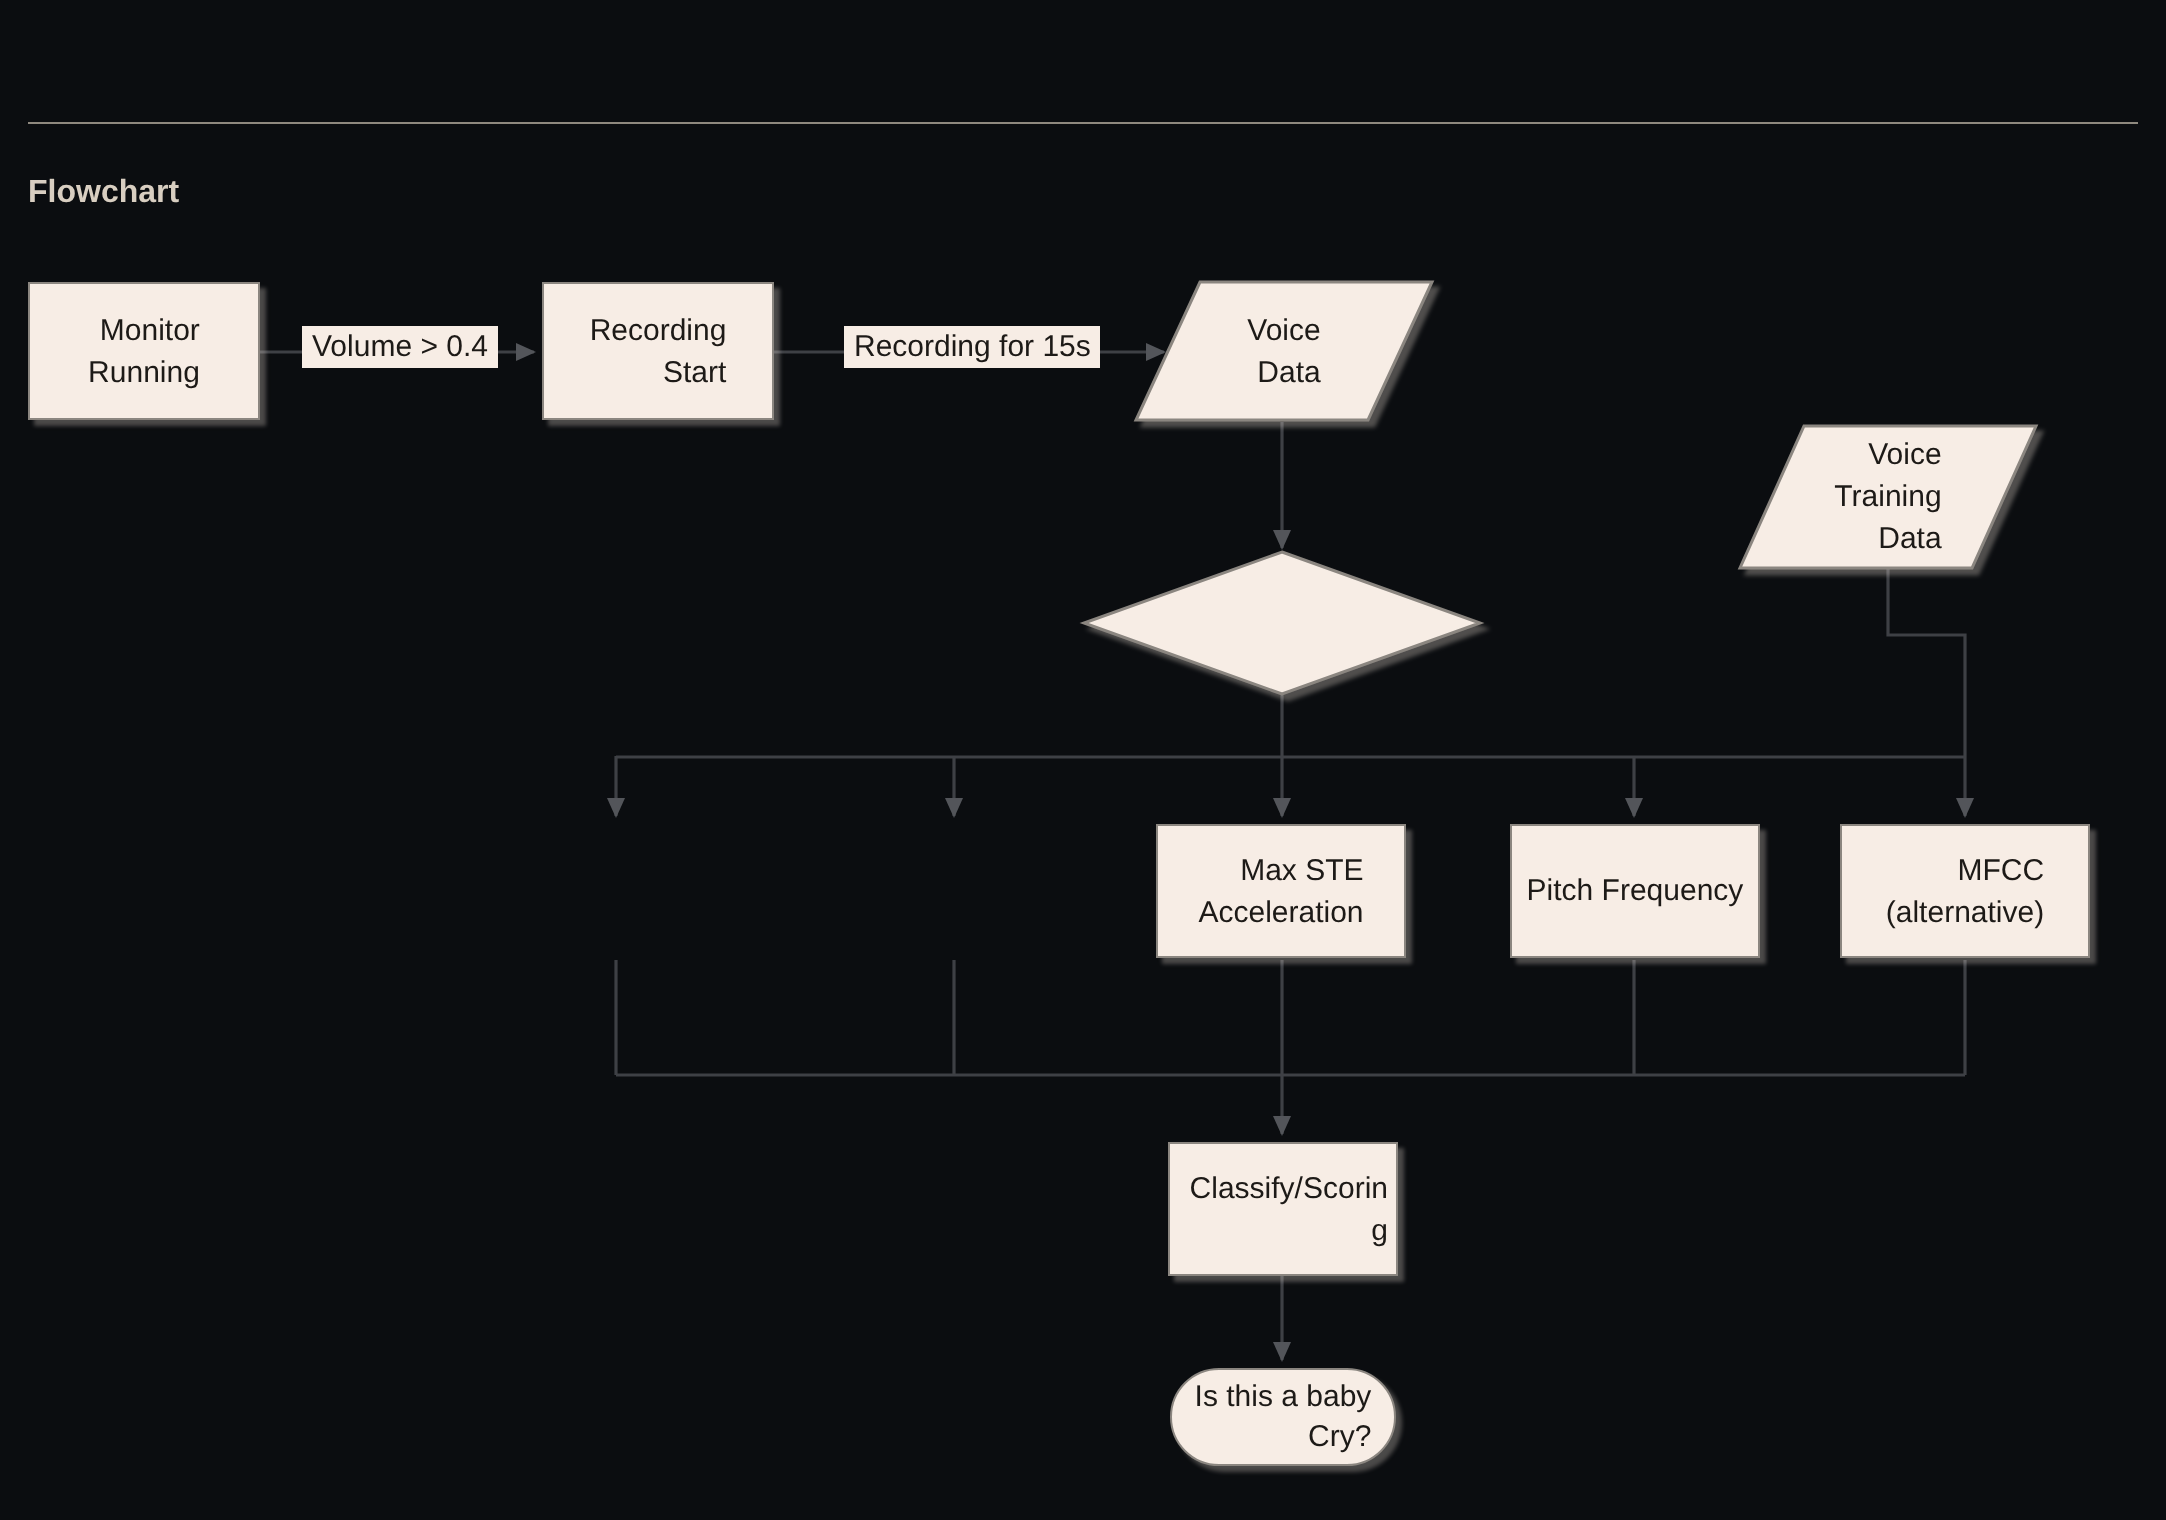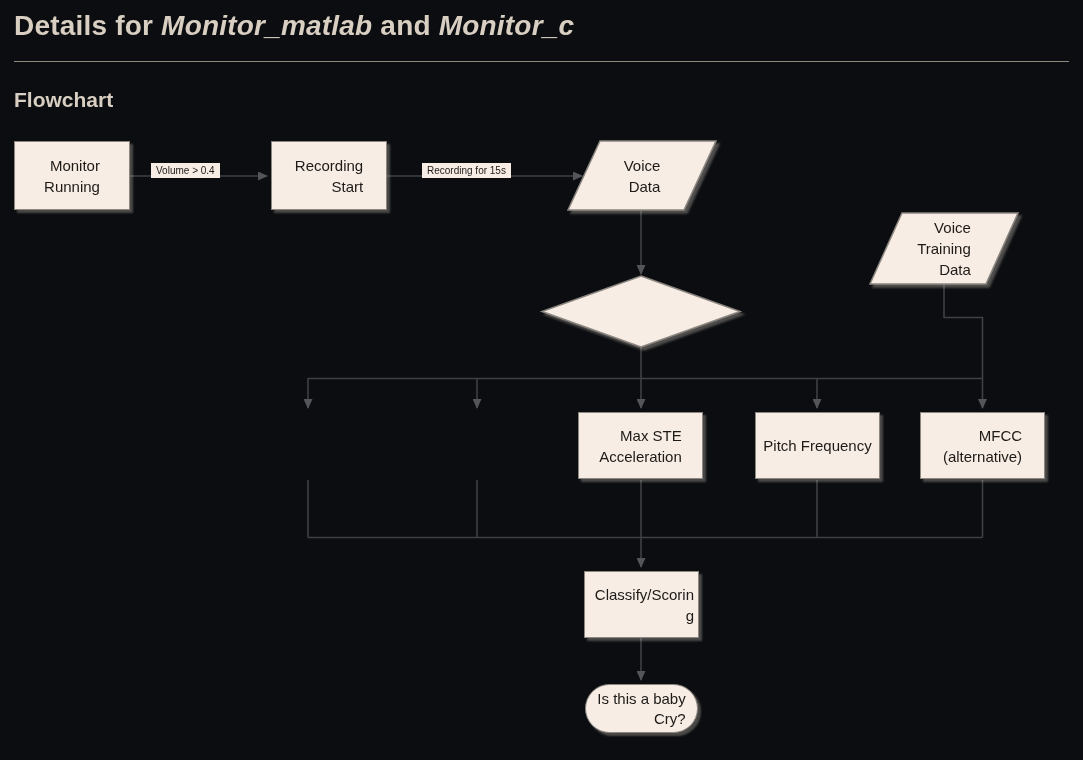--- a/index.html
+++ b/index.html
@@ -17,21 +17,21 @@
     position:relative;width:1083px;height:760px;background:var(--background);
     font-family:"Liberation Sans",sans-serif;overflow:hidden;
   }
   .title{
     position:absolute;left:14px;top:10px;font-size:28px;font-weight:bold;
     color:var(--heading-text);letter-spacing:.2px;white-space:nowrap;
   }
   .title .it{font-style:italic;}
   .rule{position:absolute;left:14px;right:14px;top:61px;border-top:1px solid var(--rule-color);}
   .section{
-    position:absolute;left:14px;top:88px;font-size:21px;font-weight:bold;
+    position:absolute;left:14px;top:88px;font-size:16px;font-weight:bold;
     color:var(--heading-text);
   }
   svg.wires{position:absolute;left:0;top:0;}
   .wire{fill:none;stroke:var(--connector);stroke-width:1.6;}
   .shape{fill:var(--node-fill);stroke:var(--node-border);stroke-width:1.5;}
   #arrowhead path{fill:var(--arrowhead);}
   .node{
     position:absolute;box-sizing:border-box;display:flex;align-items:center;justify-content:center;
     text-align:right;font-size:15px;line-height:1.4;color:var(--node-text);padding:0 4px;
   }
@@ -40,29 +40,28 @@
     background:var(--node-fill);border:1.5px solid var(--node-border);
     box-shadow:3px 3px 2px rgba(226,216,204,0.30);
   }
   .ghost{background:transparent;border:none;}
   .terminator{
     background:var(--node-fill);border:1.5px solid var(--node-border);border-radius:25px;
     box-shadow:3px 3px 2px rgba(226,216,204,0.30);line-height:1.3;
   }
   .edge-label{
     position:absolute;background:var(--node-fill);color:var(--node-text);
-    font-size:10px;padding:2px 5px;white-space:nowrap;
+    font-size:15px;padding:2px 5px;white-space:nowrap;
   }
 </style>
 </head>
 <body>
 
 <div class="page">
 
-  <div class="title"><span>Details for </span><span class="it">Monitor_matlab</span><span> and </span><span class="it">Monitor_c</span></div>
 
   <div class="rule"></div>
 
   <div class="section">Flowchart</div>
 
   <svg class="wires" width="1083" height="760">
     <defs>
       <marker id="arrowhead" markerWidth="10" markerHeight="9" refX="9" refY="4.5" orient="auto" markerUnits="userSpaceOnUse">
         <path d="M0,0 L10,4.5 L0,9 Z"></path>
       </marker>

